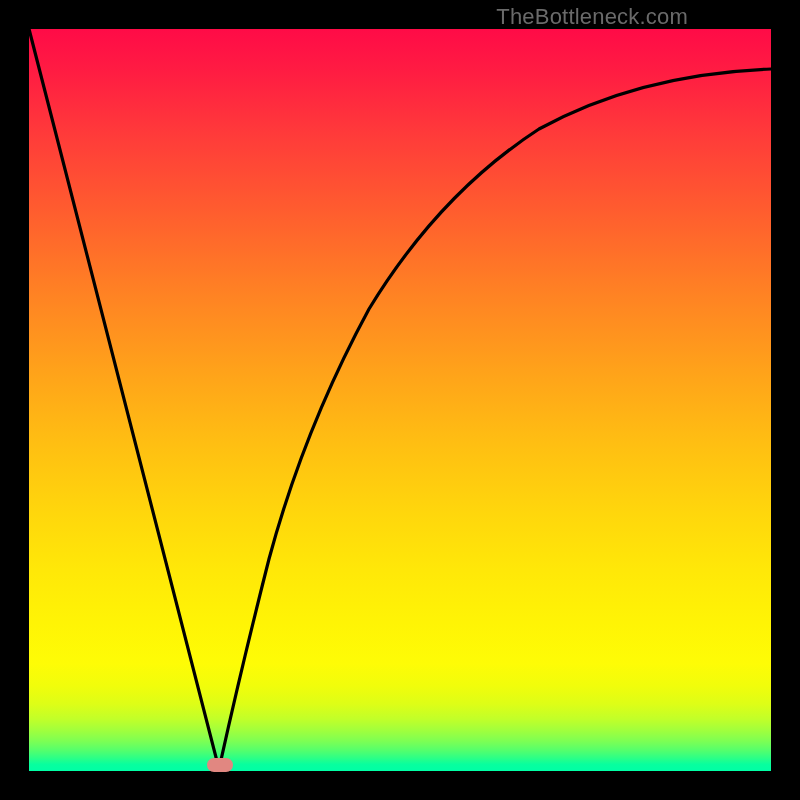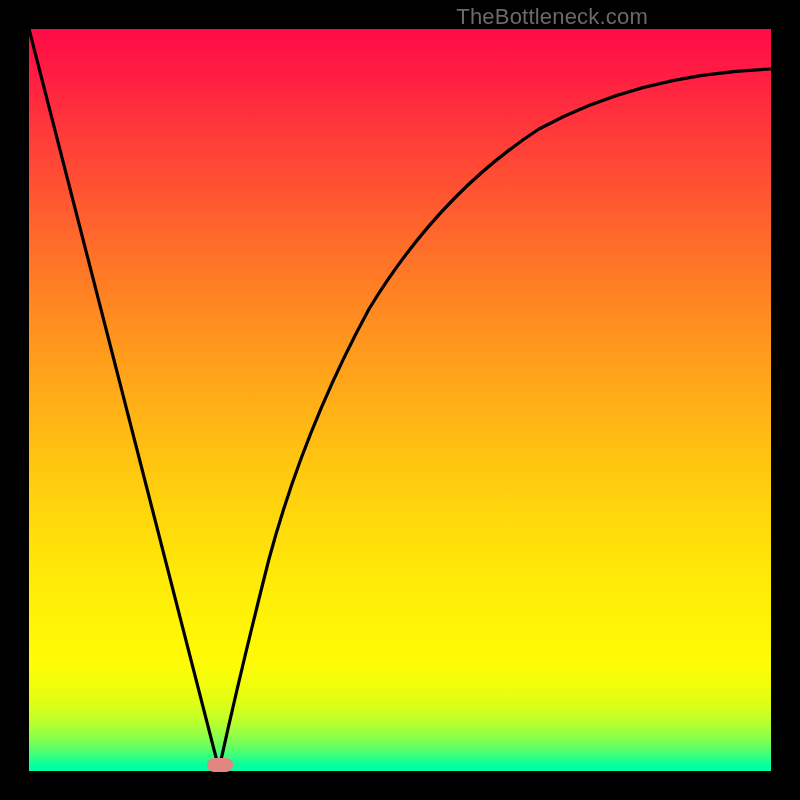--- a/index.html
+++ b/index.html
@@ -9,20 +9,21 @@
     height: 800px;
     overflow: hidden;
     background: #000;
     font-family: Arial, Helvetica, sans-serif;
   }
   .frame {
     position: relative;
     width: 660px;
     height: 800px;
     background: #000;
+    padding-left: 40px;
   }
   .plot {
     position: absolute;
     left: 29px;
     top: 29px;
     width: 742px;
     height: 742px;
     background: linear-gradient(to bottom,
       #ff0b47 0%,
       #ff1d42 6%,

